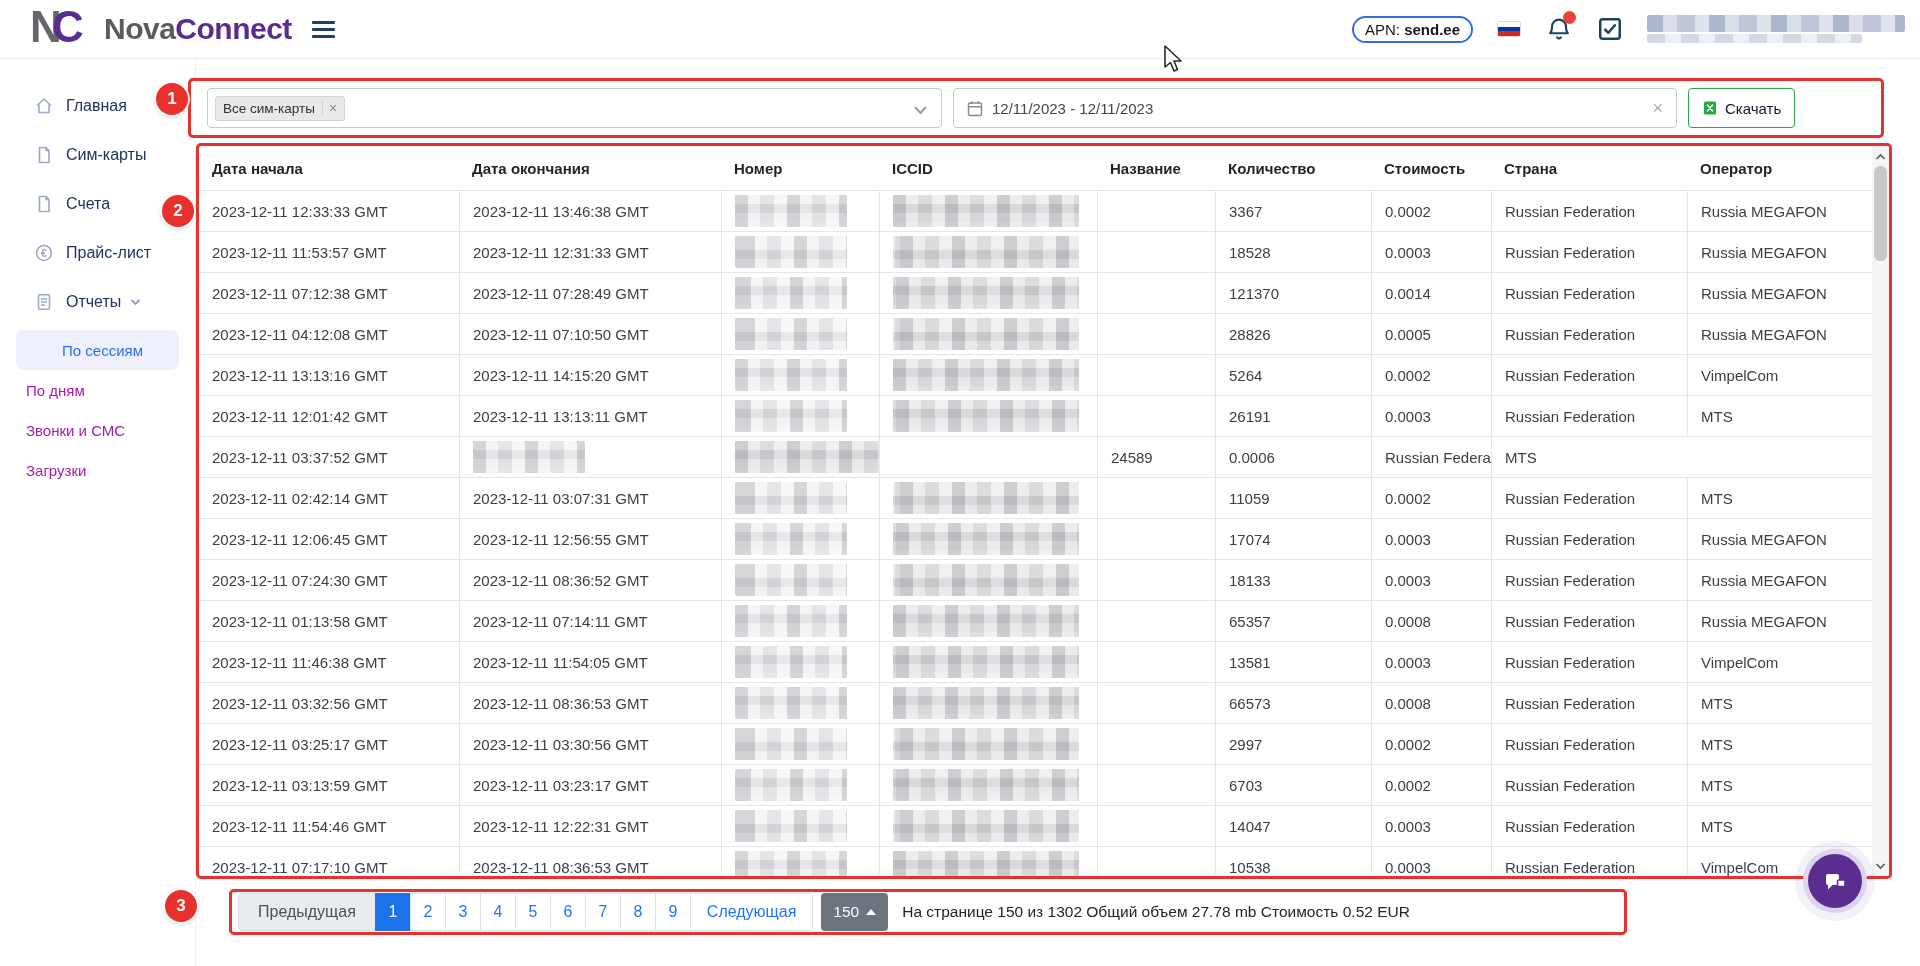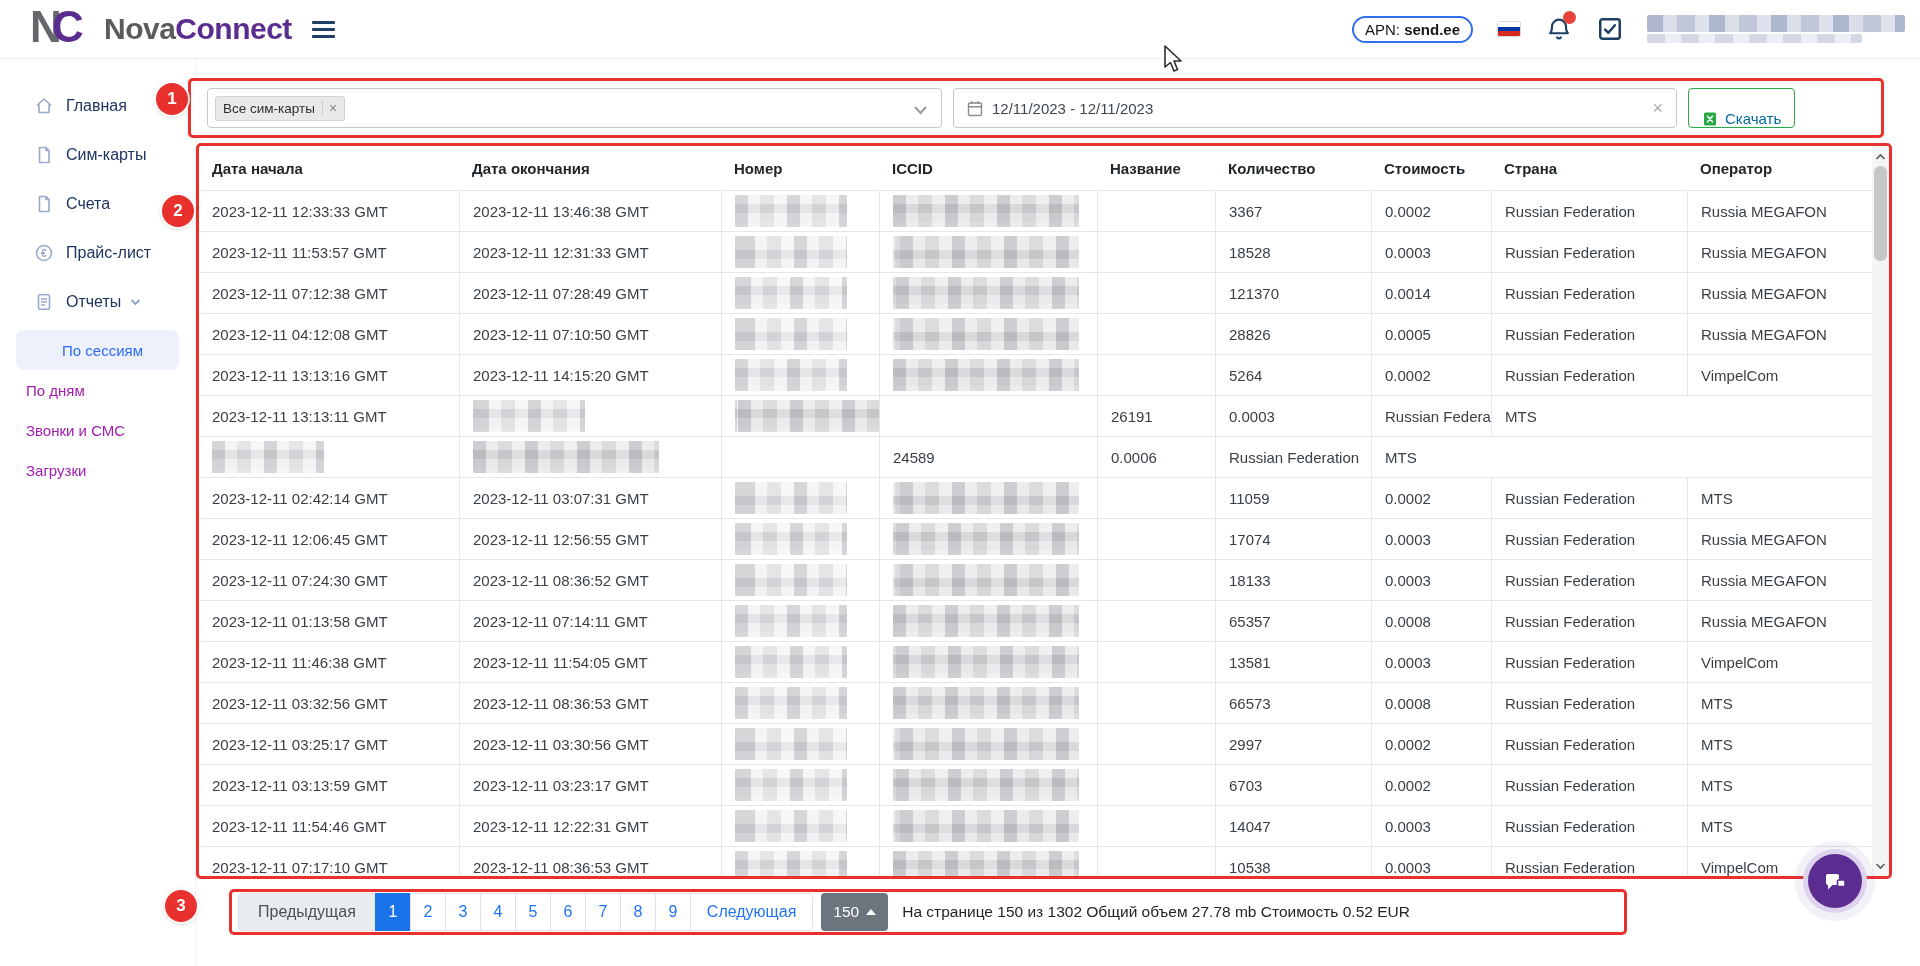--- a/index.html
+++ b/index.html
@@ -65,22 +65,22 @@
           padding:4px 7px; font-size:13.5px; color:#2f2f2f; }
   .chip-x { background:none; border:none; border-left:1px solid #cfcfcf; margin-left:7px; padding-left:6px;
             color:#8a8a8a; font-size:14px; cursor:pointer; line-height:1; }
   .sel-caret { position:absolute; right:13px; top:13px; }
 
   .date-input { width:724px; height:40px; background:#fff; border:1px solid #c9c9cc; border-radius:4px;
                 display:flex; align-items:center; padding:0 13px; font-size:15px; color:#3f4850; cursor:pointer; }
   .date-input .cal { margin-right:9px; display:flex; }
   .date-clear { margin-left:auto; background:none; border:none; color:#a9a9a9; font-size:18px; cursor:pointer; }
 
-  .dl-btn { height:40px; display:flex; align-items:flex-end; gap:7px; background:#fff; border:1px solid #28a745;
-            border-radius:4px; color:#0369a1; font-size:15px; padding:0 13px; cursor:pointer; font-family:inherit; }
+  .dl-btn { height:40px; display:flex; align-items:center; gap:7px; background:#fff; border:1px solid #28a745;
+            border-radius:4px; color:#0f172a; font-size:15px; padding:0 13px; cursor:pointer; font-family:inherit; }
 
   
   .tgrid { display:grid; grid-template-columns:260px 262px 158px 218px 118px 156px 120px 196px 1fr; }
   .thead { height:44px; }
   .th { display:flex; align-items:center; padding-left:13px; font-size:15px; font-weight:700; color:#1f2428; }
   .trow { height:41px; border-top:1px solid #e3e6ea; }
   .td { display:flex; align-items:center; padding-left:13px; font-size:15px; color:#383f45; border-left:1px solid #e3e6ea; overflow:hidden; white-space:nowrap; }
   .td:first-child { border-left:none; }
   .tbody-wrap { position:absolute; left:0; top:44px; right:17px; bottom:0; overflow:hidden; }
   .thead-wrap { position:absolute; left:0; top:0; right:17px; }
@@ -345,34 +345,36 @@
             <div class="td">
               <span class="blur-band blur-icc"></span>
             </div>
             <div class="td"></div>
             <div class="td">5264</div>
             <div class="td">0.0002</div>
             <div class="td">Russian Federation</div>
             <div class="td">VimpelCom</div>
           </div>
           <div class="tgrid trow">
+            <div class="td">2023-12-11 12:01:42 GMT</div>
             <div class="td">2023-12-11 13:13:11 GMT</div>
             <div class="td">
               <span class="blur-band blur-num"></span>
             </div>
             <div class="td">
               <span class="blur-band blur-icc"></span>
             </div>
             <div class="td"></div>
             <div class="td">26191</div>
             <div class="td">0.0003</div>
             <div class="td">Russian Federation</div>
             <div class="td">MTS</div>
           </div>
           <div class="tgrid trow">
+            <div class="td">2023-12-11 03:37:52 GMT</div>
             <div class="td">
               <span class="blur-band blur-num"></span>
             </div>
             <div class="td">
               <span class="blur-band blur-icc"></span>
             </div>
             <div class="td"></div>
             <div class="td">24589</div>
             <div class="td">0.0006</div>
             <div class="td">Russian Federation</div>

